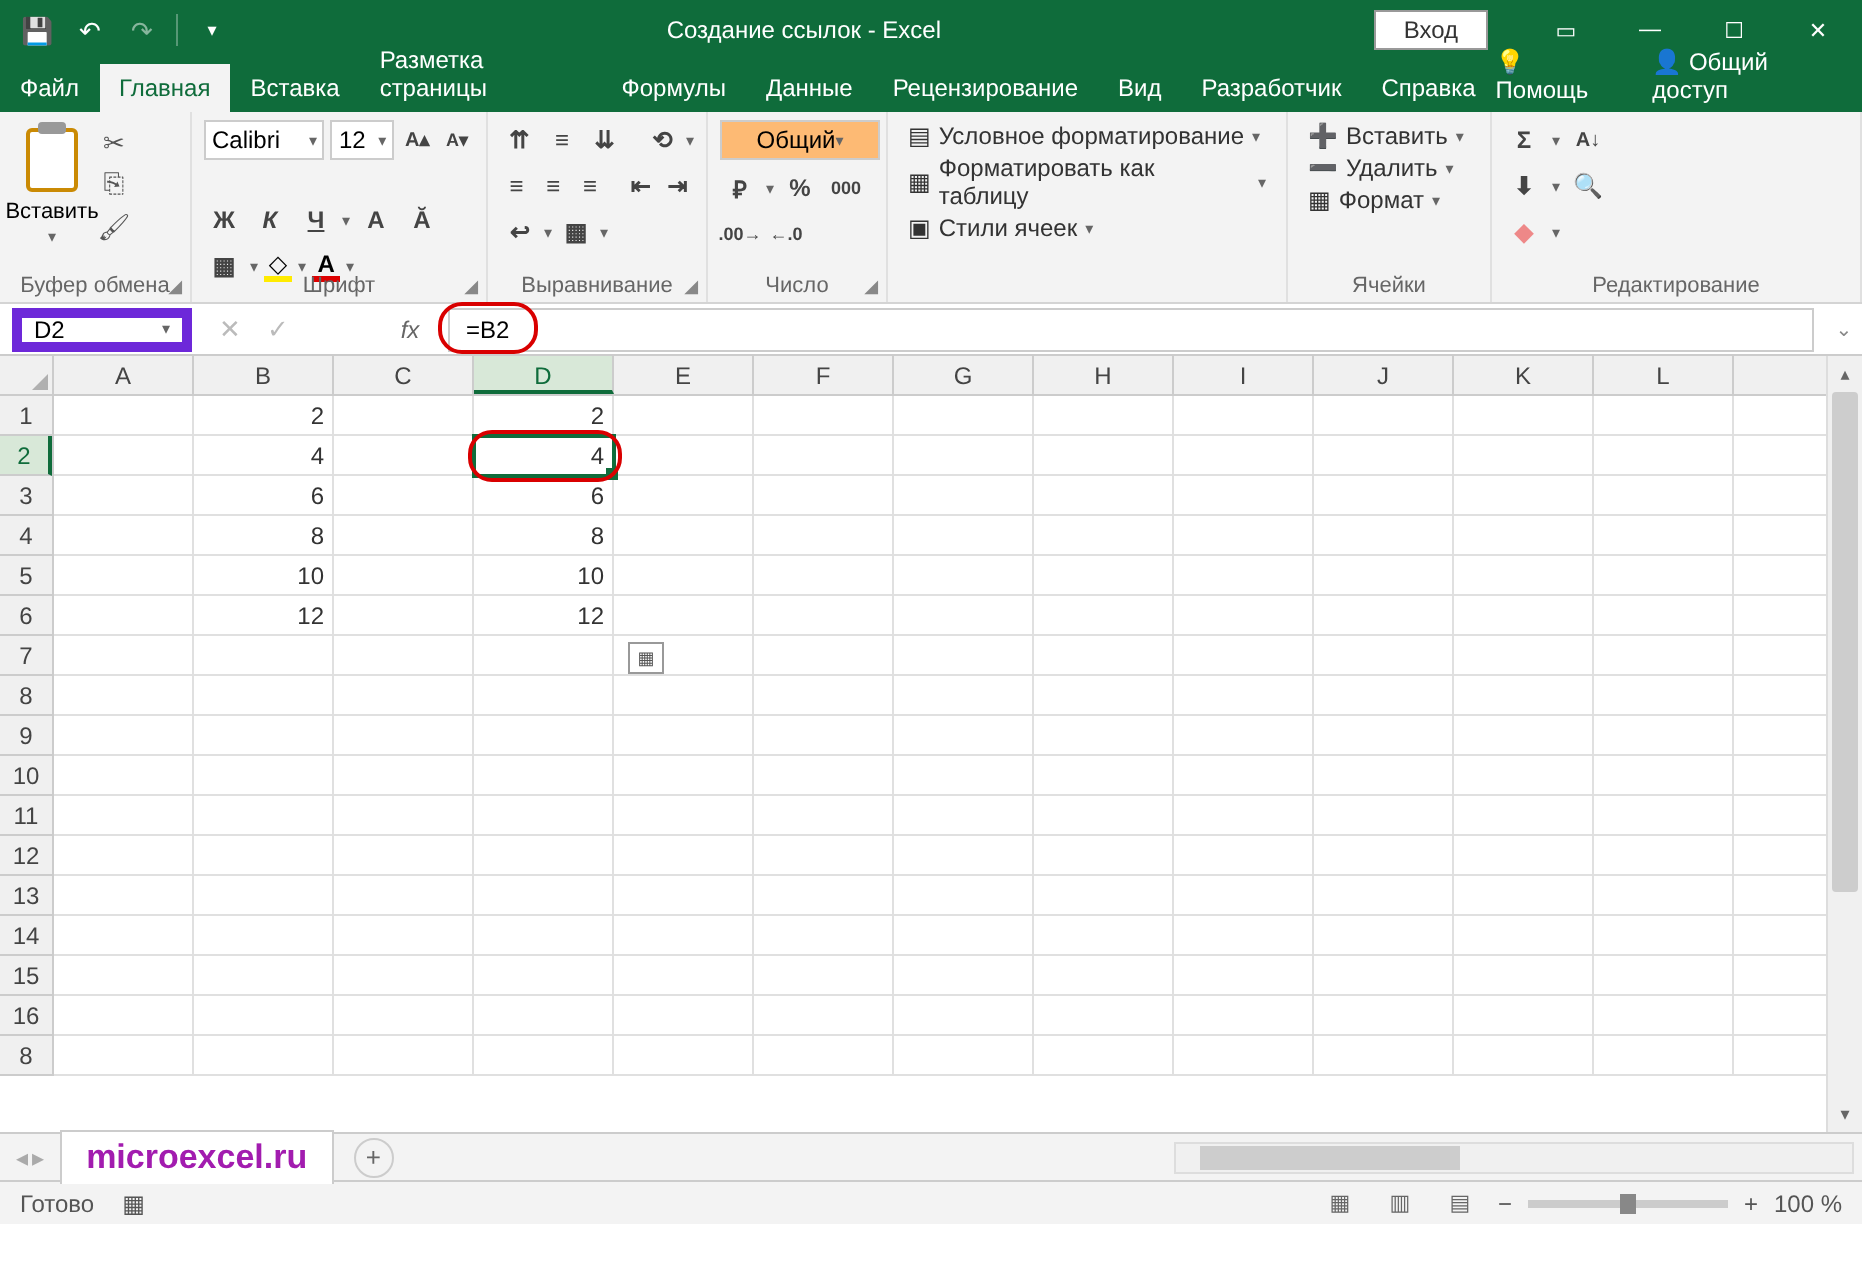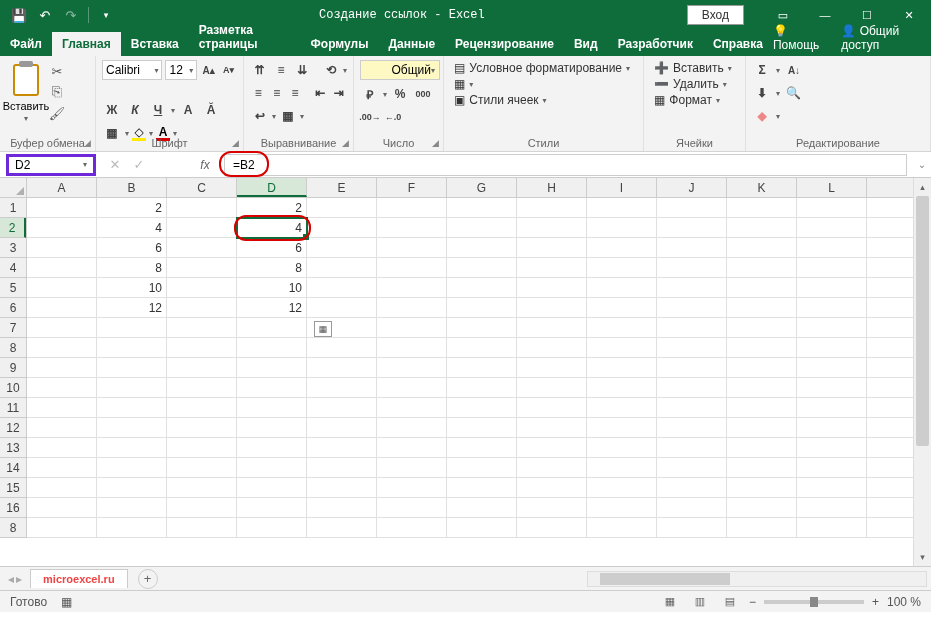--- a/index.html
+++ b/index.html
@@ -3,55 +3,55 @@
 <meta charset="utf-8">
 <style>
 * { box-sizing: border-box; margin: 0; padding: 0; font-family: 'Segoe UI', Tahoma, sans-serif; }
 body { width: 931px; height: 631px; overflow: hidden; background: #fff; font-size: 12px; }
 
 
 .titlebar { height: 30px; background: #0f6c3b; display: flex; align-items: center; color: #fff; }
 .tb-left { display: flex; align-items: center; gap: 4px; padding-left: 8px; }
 .tb-btn { width: 22px; height: 22px; display: flex; align-items: center; justify-content: center; color: #fff; font-size: 13px; }
 .tb-sep { width: 1px; height: 16px; background: rgba(255,255,255,0.3); margin: 0 2px; }
-.tb-center { flex: 1; text-align: center; font-size: 12px; font-family: Liberation Mono, monospace; }
+.tb-center { flex: 1; text-align: center; font-size: 12px; }
 .tb-right { display: flex; align-items: center; gap: 2px; padding-right: 2px; }
 .login-btn { background: #fff; color: #333; padding: 2px 14px; font-size: 12px; border: 1px solid #999; margin-right: 17px; }
 .win-btn { width: 40px; height: 30px; display: flex; align-items: center; justify-content: center; color: #fff; font-size: 11px; }
 
 
 .ribbon-tabs { height: 26px; background: #0f6c3b; display: flex; align-items: flex-end; }
-.rtab { color: #fff; padding: 5px 10px; font-size: 12px; cursor: pointer; font-weight: bold; }
+.rtab { color: #fff; padding: 5px 10px; font-size: 12px; cursor: pointer; }
 .rtab.active { background: #f3f3f3; color: #0f6c3b; }
 .rtab-right { margin-left: auto; display: flex; align-items: flex-start; gap: 19px; padding-right: 14px; padding-bottom: 4px; }
 .rtab-right span { color: #fff; font-size: 12px; }
 
 
 .ribbon { height: 96px; background: #f3f3f3; border-bottom: 1px solid #d4d4d4; display: flex; }
 .rgroup { border-right: 1px solid #e0e0e0; padding: 4px 6px 2px; display: flex; flex-direction: column; position: relative; }
 .rgroup-label { text-align: center; font-size: 11px; color: #666; position: absolute; bottom: 2px; left: 0; right: 0; }
 .rgroup-dlg { position: absolute; bottom: 3px; right: 4px; font-size: 9px; color: #888; }
 .rrow { display: flex; align-items: center; gap: 2px; }
 .rcol { display: flex; flex-direction: column; gap: 1px; }
 .rbig { width: 40px; height: 64px; display: flex; flex-direction: column; align-items: center; justify-content: center; gap: 2px; }
 .ricon { width: 18px; height: 18px; display: flex; align-items: center; justify-content: center; font-size: 13px; color: #555; }
 .rbtn { display: flex; align-items: center; gap: 4px; padding: 1px 4px; font-size: 12px; color: #333; }
 .font-sel { width: 70px; height: 20px; border: 1px solid #ccc; background: #fff; font-size: 12px; padding: 0 3px; display: flex; align-items: center; justify-content: space-between; }
 .size-sel { width: 36px; height: 20px; border: 1px solid #ccc; background: #fff; font-size: 12px; padding: 0 3px; display: flex; align-items: center; justify-content: space-between; }
-.num-sel { width: 80px; height: 20px; border: 1px solid #ccc; background: #fef9c3; font-size: 12px; padding: 0 4px; display: flex; align-items: center; justify-content: flex-end; }
+.num-sel { width: 80px; height: 20px; border: 1px solid #ccc; background: #fdba74; font-size: 12px; padding: 0 4px; display: flex; align-items: center; justify-content: center; }
 .caret { font-size: 8px; color: #666; }
 .toggle { width: 20px; height: 20px; display: flex; align-items: center; justify-content: center; font-size: 12px; font-weight: bold; color: #444; }
 .color-strip { width: 14px; height: 3px; margin-top: -2px; }
 .paste-ic { width: 30px; height: 36px; position: relative; }
 .paste-ic .board { width: 26px; height: 32px; border: 2px solid #ca8a04; border-radius: 3px; background: #fff; position: absolute; top: 2px; left: 2px; }
 .paste-ic .clip { width: 14px; height: 6px; background: #999; border-radius: 2px; position: absolute; top: -1px; left: 8px; }
 
 
 .fbar { height: 26px; border-bottom: 1px solid #ccc; display: flex; align-items: center; background: #fff; }
-.name-box { width: 90px; height: 22px; border: 3px solid #6d28d9; margin-left: 6px; display: flex; align-items: center; padding: 0 6px; font-size: 12px; justify-content: space-between; }
+.name-box { width: 90px; height: 22px; border: 5px solid #6d28d9; margin-left: 6px; display: flex; align-items: center; padding: 0 6px; font-size: 12px; justify-content: space-between; }
 .fbar-btns { display: flex; align-items: center; gap: 6px; margin: 0 10px; color: #bbb; }
 .fbar-btn { width: 18px; height: 18px; display: flex; align-items: center; justify-content: center; font-size: 13px; }
 .fx-btn { font-style: italic; color: #666; font-size: 12px; margin-left: 42px; }
 .formula-input { flex: 1; height: 22px; border: 1px solid #ccc; padding: 0 8px; display: flex; align-items: center; font-size: 12px; position: relative; margin-right: 6px; }
 .fbar-caret { width: 18px; color: #888; font-size: 10px; text-align: center; }
 .red-ring { border: 2.5px solid #d90000; border-radius: 12px; position: absolute; }
 
 
 .grid-wrap { position: relative; height: 388px; overflow: hidden; }
 .sel-all { position: absolute; top: 0; left: 0; width: 27px; height: 20px; background: #f0f0f0; border-right: 1px solid #ccc; border-bottom: 1px solid #ccc; }
@@ -68,21 +68,21 @@
 .active-cell { position: absolute; border: 2px solid #0f6c3b; pointer-events: none; }
 .active-cell::after { content: ""; position: absolute; right: -3px; bottom: -3px; width: 6px; height: 6px; background: #0f6c3b; }
 .autofill-ic { position: absolute; width: 18px; height: 16px; border: 1px solid #999; background: #fff; font-size: 9px; display: flex; align-items: center; justify-content: center; color: #555; }
 .vscroll { position: absolute; top: 0; right: 0; width: 18px; bottom: 0; background: #f0f0f0; border-left: 1px solid #ddd; }
 .vthumb { position: absolute; left: 2px; right: 2px; background: #cdcdcd; border-radius: 2px; }
 .vbtn { position: absolute; left: 0; right: 0; height: 18px; text-align: center; font-size: 9px; color: #666; line-height: 18px; }
 
 
 .sheet-bar { height: 24px; border-top: 1px solid #ccc; display: flex; align-items: center; background: #f3f3f3; }
 .sheet-nav { display: flex; gap: 2px; padding: 0 8px; color: #aaa; }
-.sheet-tab { background: #fff; border: 1px solid #ccc; border-bottom: none; padding: 3px 12px; font-size: 11px; font-weight: bold; color: #ef4444; }
+.sheet-tab { background: #fff; border: 1px solid #ccc; border-bottom: none; padding: 3px 12px; font-size: 17px; font-weight: bold; color: #a21caf; }
 .sheet-add { width: 20px; height: 20px; border: 1px solid #ccc; border-radius: 50%; margin-left: 10px; text-align: center; line-height: 18px; color: #666; font-size: 13px; }
 .hscroll { flex: 1; max-width: 340px; margin-left: auto; height: 16px; background: #f0f0f0; border: 1px solid #ddd; position: relative; margin-right: 4px; }
 .hthumb { position: absolute; top: 1px; bottom: 1px; background: #cdcdcd; }
 
 
 .status { height: 22px; background: #f3f3f3; border-top: 1px solid #ccc; display: flex; align-items: center; font-size: 12px; color: #555; padding: 0 10px; gap: 14px; }
 .status-right { margin-left: auto; display: flex; align-items: center; gap: 8px; }
 .view-btn { width: 22px; height: 16px; display: flex; align-items: center; justify-content: center; font-size: 11px; color: #666; }
 .zoom-slider { width: 100px; height: 4px; background: #ccc; position: relative; }
 .zoom-thumb { position: absolute; top: -3px; width: 8px; height: 10px; background: #888; }
@@ -233,28 +233,28 @@
   </div>
 
   <div class="rgroup" style="width:200px">
     <div class="rbtn">
         <span>▤</span>
         <span>Условное форматирование</span>
         <span class="caret">▾</span>
       </div>
     <div class="rbtn">
         <span>▦</span>
+        <span>Форматировать как таблицу</span>
         <span class="caret">▾</span>
       </div>
     <div class="rbtn">
         <span>▣</span>
         <span>Стили ячеек</span>
         <span class="caret">▾</span>
       </div>
-    <div class="rgroup-label">Стили</div>
   </div>
 
   <div class="rgroup" style="width:102px">
     <div class="rbtn">
         <span>➕</span>
         <span>Вставить</span>
         <span class="caret">▾</span>
       </div>
     <div class="rbtn">
         <span>➖</span>

